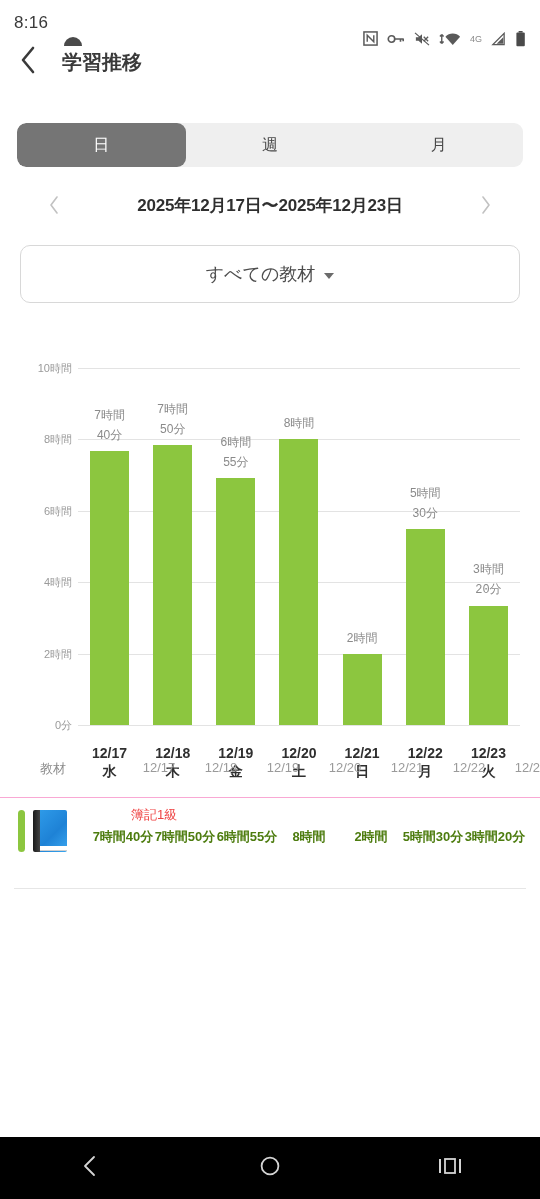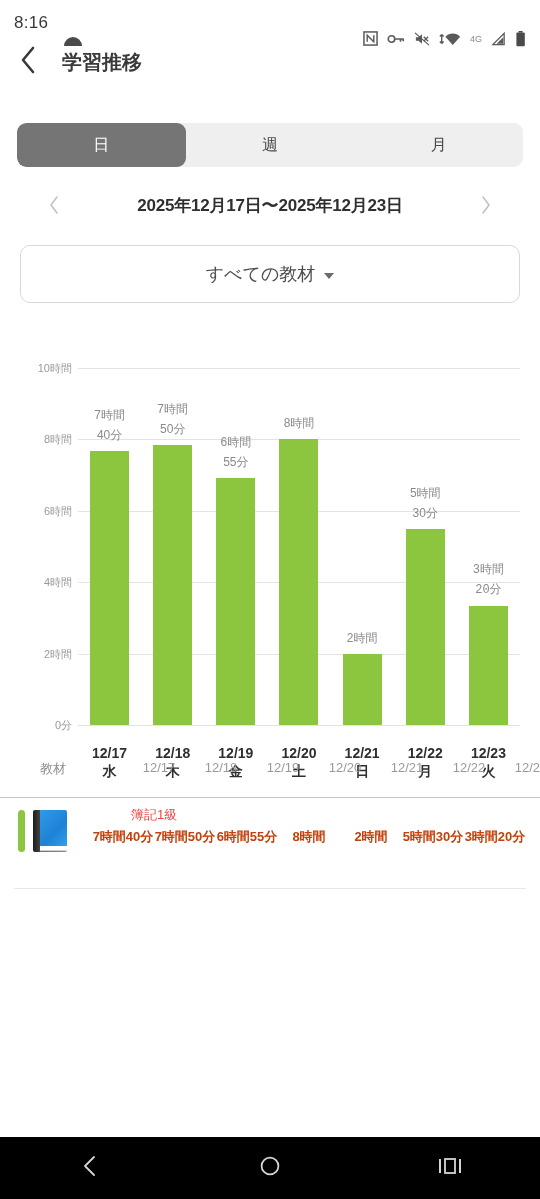--- a/index.html
+++ b/index.html
@@ -260,21 +260,21 @@
   .cells {
     display: flex;
     padding-top: 18px;
   }
   .cell {
     width: 62px;
     flex: none;
     text-align: center;
     font-size: 13px;
     font-weight: bold;
-    color: #c2410c;
+    color: #4d7c0f;
     line-height: 17px;
   }
   .table-bottom-rule {
     position: absolute;
     top: 888px; left: 14px;
     width: 512px; height: 1px;
     background: #e6e6e6;
   }
 
   

